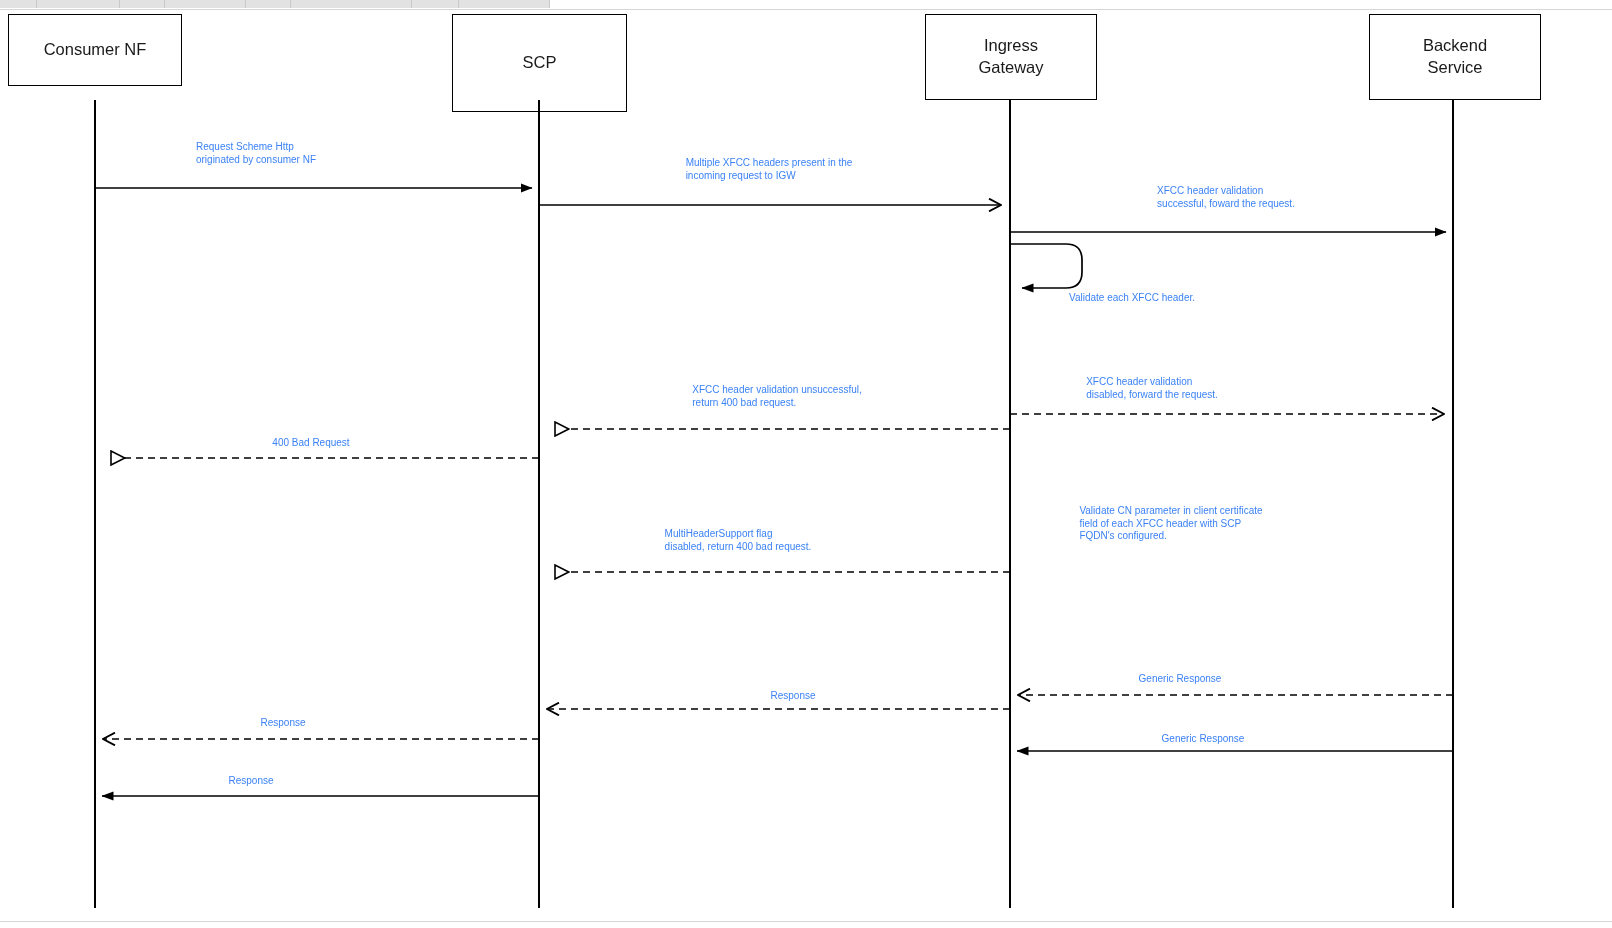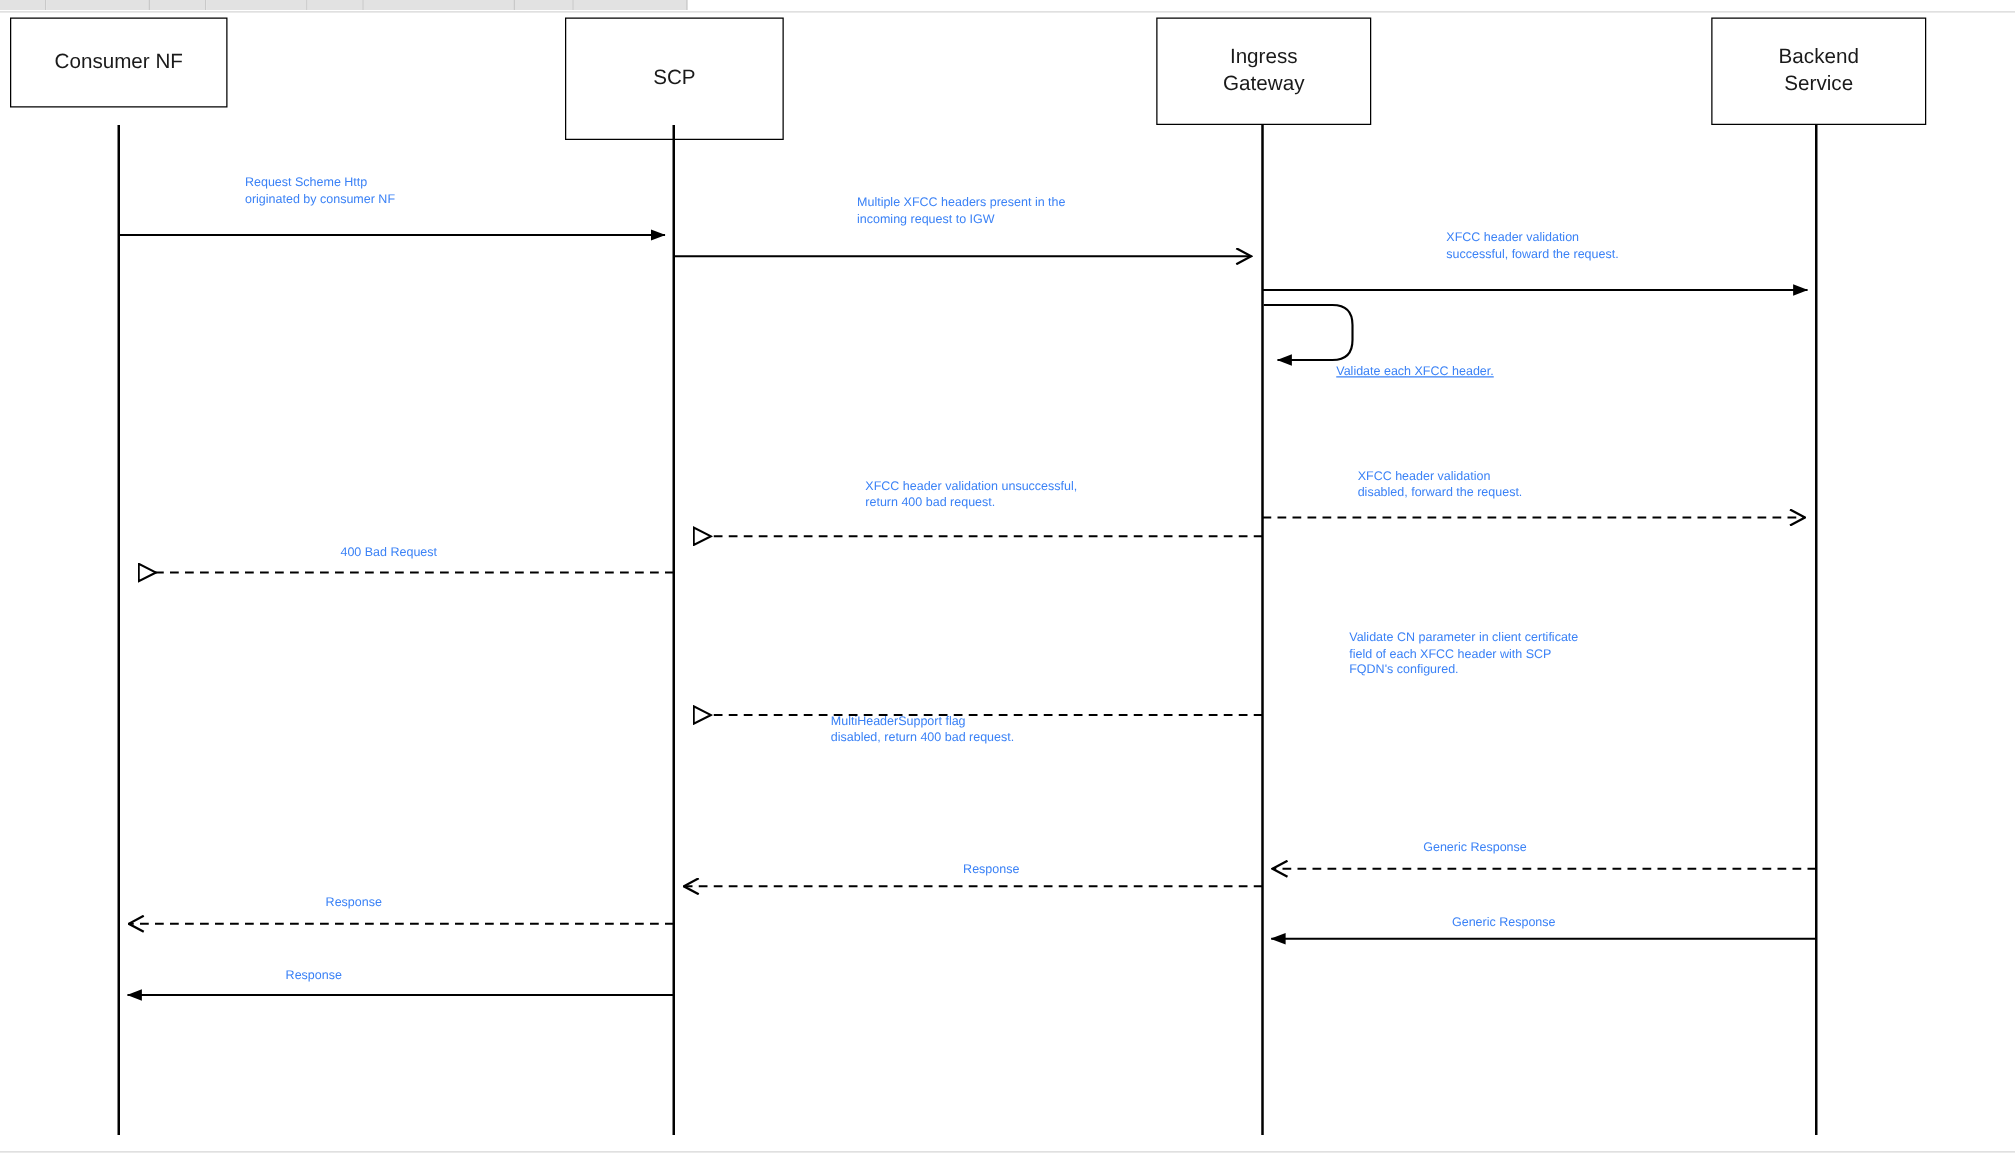--- a/index.html
+++ b/index.html
@@ -159,35 +159,35 @@
 
   <div class="msg-label" style="left:256px; top:141px;">Request Scheme Http
 originated by consumer NF</div>
 
   <div class="msg-label" style="left:738px; top:157px;margin-left:31px;">Multiple XFCC headers present in the
 incoming request to IGW</div>
 
   <div class="msg-label" style="left:1226px; top:185px;">XFCC header validation
 successful, foward the request.</div>
 
-  <div class="msg-label" style="left:1132px; top:292px;text-decoration:underline;">Validate each XFCC header.</div>
+  <div class="msg-label" style="left:1132px; top:292px;">Validate each XFCC header.</div>
 
   <div class="msg-label" style="left:777px; top:384px;">XFCC header validation unsuccessful,
 return 400 bad request.</div>
 
   <div class="msg-label" style="left:1152px; top:376px;">XFCC header validation
 disabled, forward the request.</div>
 
   <div class="msg-label" style="left:311px; top:437px;">400 Bad Request</div>
 
   <div class="msg-label" style="left:1171px; top:505px;">Validate CN parameter in client certificate
 field of each XFCC header with SCP
 FQDN's configured.</div>
 
-  <div class="msg-label" style="left:738px; top:528px;margin-top:44px;">MultiHeaderSupport flag
+  <div class="msg-label" style="left:738px; top:528px;">MultiHeaderSupport flag
 disabled, return 400 bad request.</div>
 
   <div class="msg-label" style="left:1180px; top:673px;">Generic Response</div>
 
   <div class="msg-label" style="left:793px; top:690px;">Response</div>
 
   <div class="msg-label" style="left:1203px; top:733px;">Generic Response</div>
 
   <div class="msg-label" style="left:283px; top:717px;">Response</div>
 

